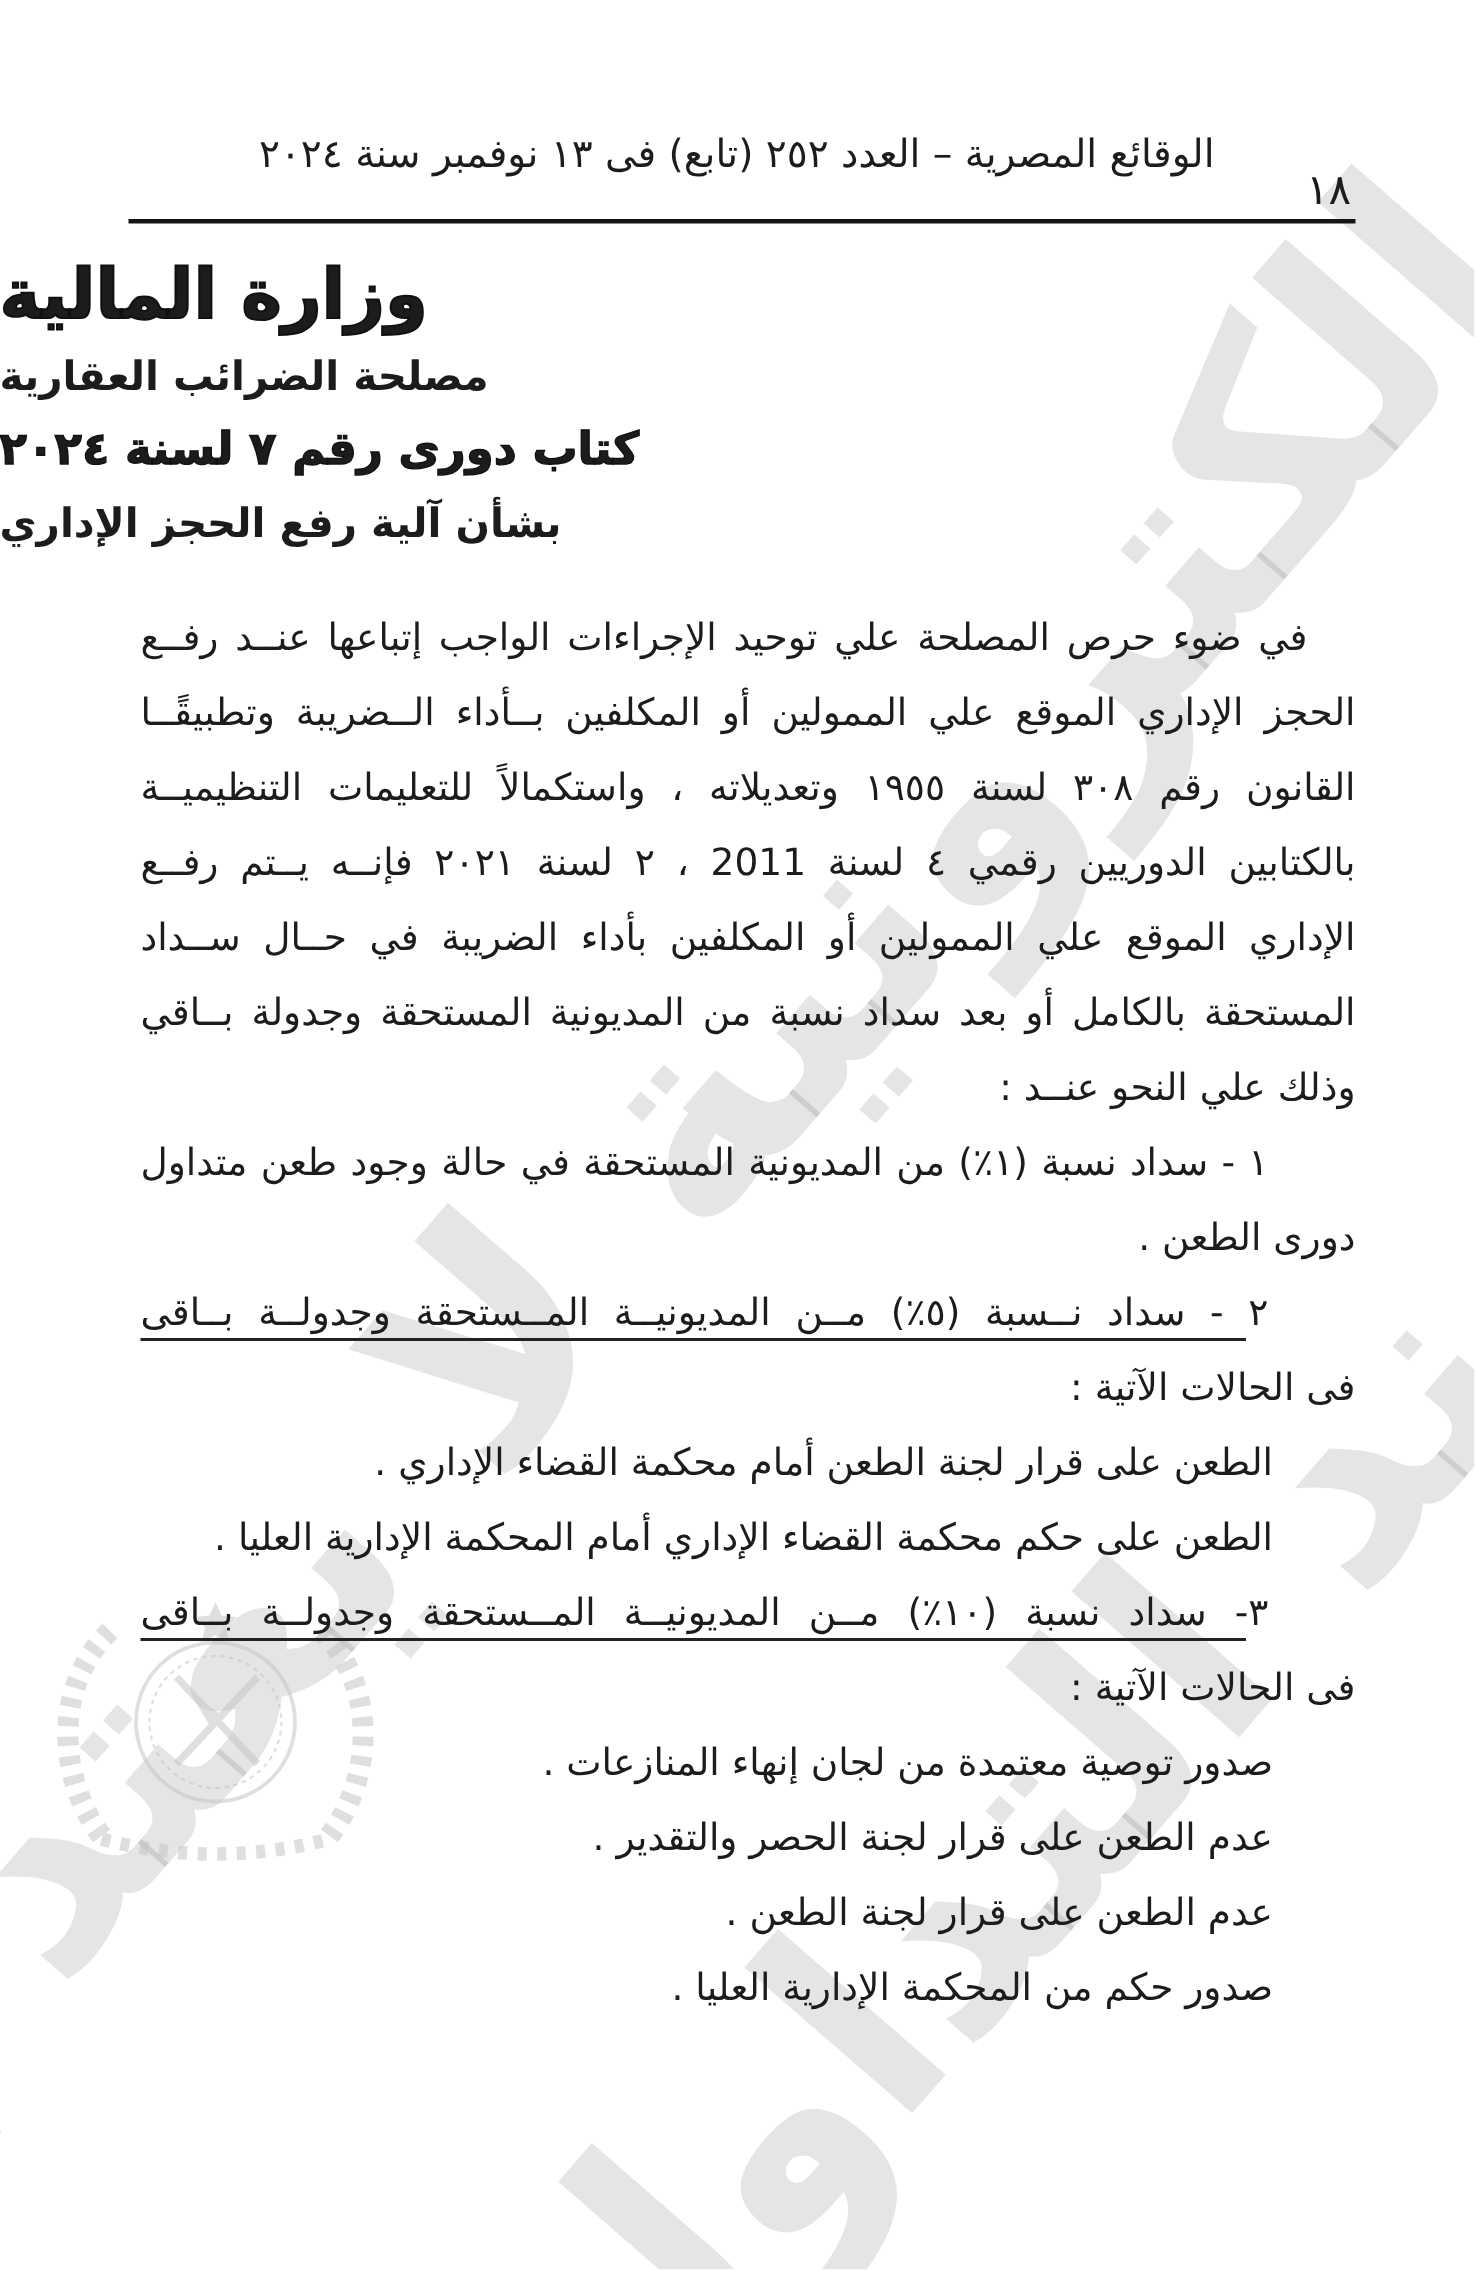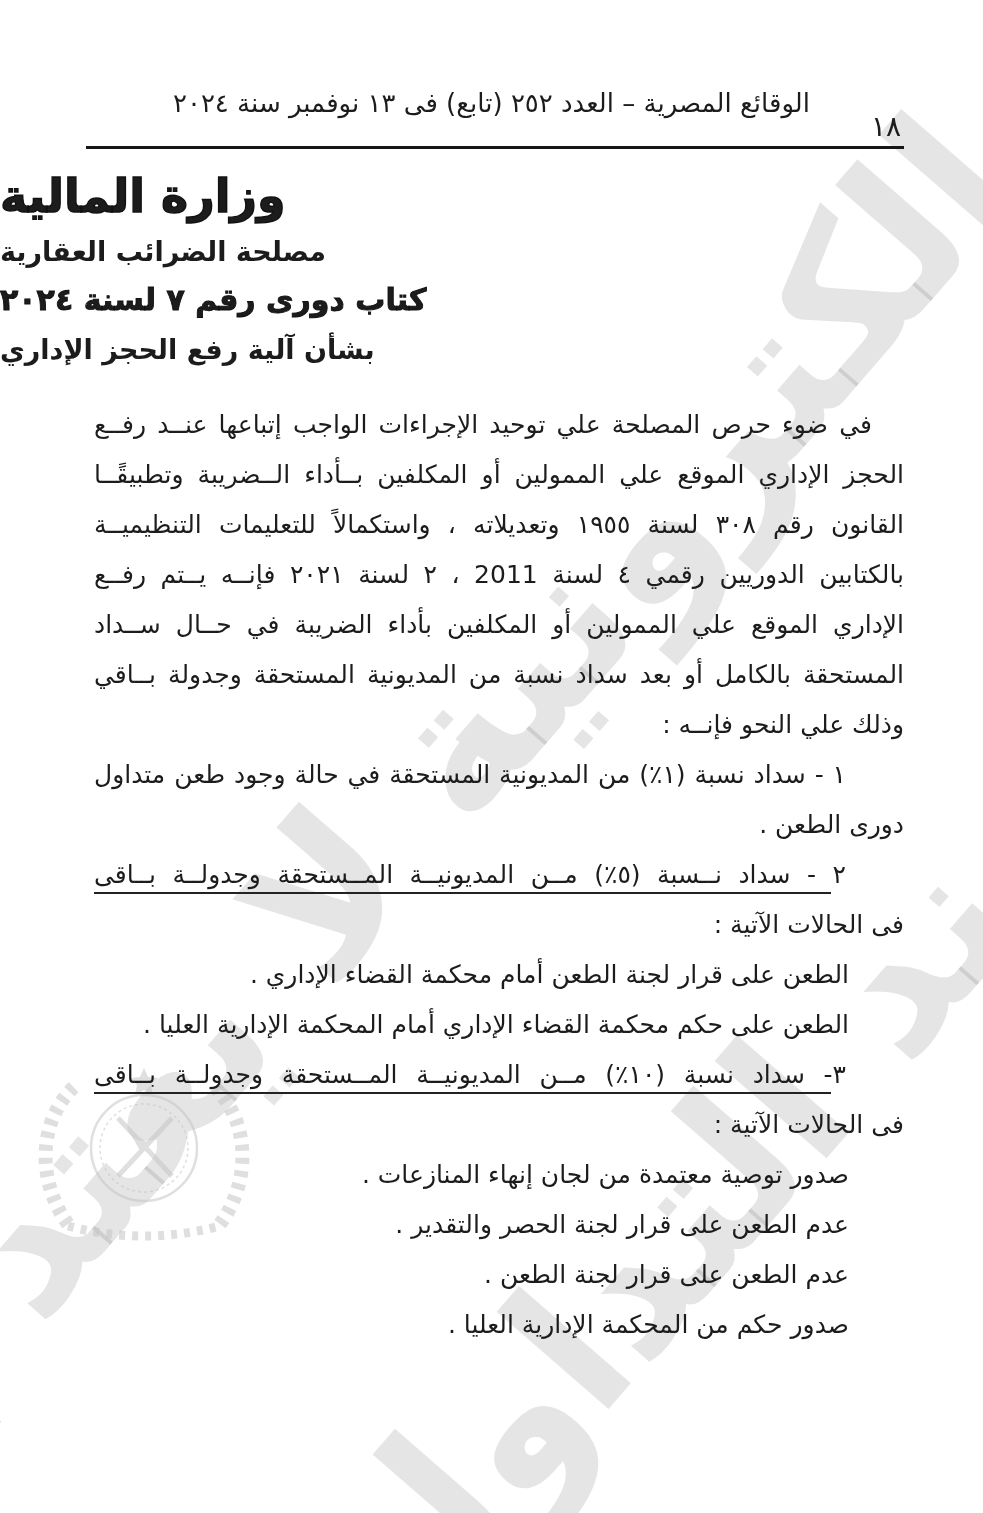--- a/index.html
+++ b/index.html
@@ -75,21 +75,21 @@
     <div class="t-subject">بشأن آلية رفع الحجز الإداري</div>
   </div>
 
   <div class="body-block">
     <div class="line j indent-sm">في ضوء حرص المصلحة علي توحيد الإجراءات الواجب إتباعها عنــد رفــع</div>
     <div class="line j">الحجز الإداري الموقع علي الممولين أو المكلفين بــأداء الــضريبة وتطبيقًــا لأحكــام</div>
     <div class="line j">القانون رقم ٣٠٨ لسنة ١٩٥٥ وتعديلاته ، واستكمالاً للتعليمات التنظيميــة الــصادرة</div>
     <div class="line j">بالكتابين الدوريين رقمي ٤ لسنة 2011 ، ٢ لسنة ٢٠٢١ فإنــه يــتم رفــع الحجــز</div>
     <div class="line j">الإداري الموقع علي الممولين أو المكلفين بأداء الضريبة في حــال ســداد المديونيــة</div>
     <div class="line j">المستحقة بالكامل أو بعد سداد نسبة من المديونية المستحقة وجدولة بــاقي المديونيــة ،</div>
-    <div class="line">وذلك علي النحو فإنــه :</div>
+    <div class="line">وذلك علي النحو عنــد :</div>
 
     <div class="line j indent-md">١ - سداد نسبة (١٪) من المديونية المستحقة في حالة وجود طعن متداول أمــام</div>
     <div class="line">دورى الطعن .</div>
 
     <div class="line j indent-md ul-full">٢ - سداد نــسبة (٥٪) مــن المديونيــة المــستحقة وجدولــة بــاقى المديونيــة</div>
     <div class="line"><span class="ul-text">فى الحالات الآتية :</span></div>
     <div class="line case">الطعن على قرار لجنة الطعن أمام محكمة القضاء الإداري .</div>
     <div class="line case">الطعن على حكم محكمة القضاء الإداري أمام المحكمة الإدارية العليا .</div>
 
     <div class="line j indent-md ul-full">٣- سداد نسبة (١٠٪) مــن المديونيــة المــستحقة وجدولــة بــاقى المديونيــة</div>

